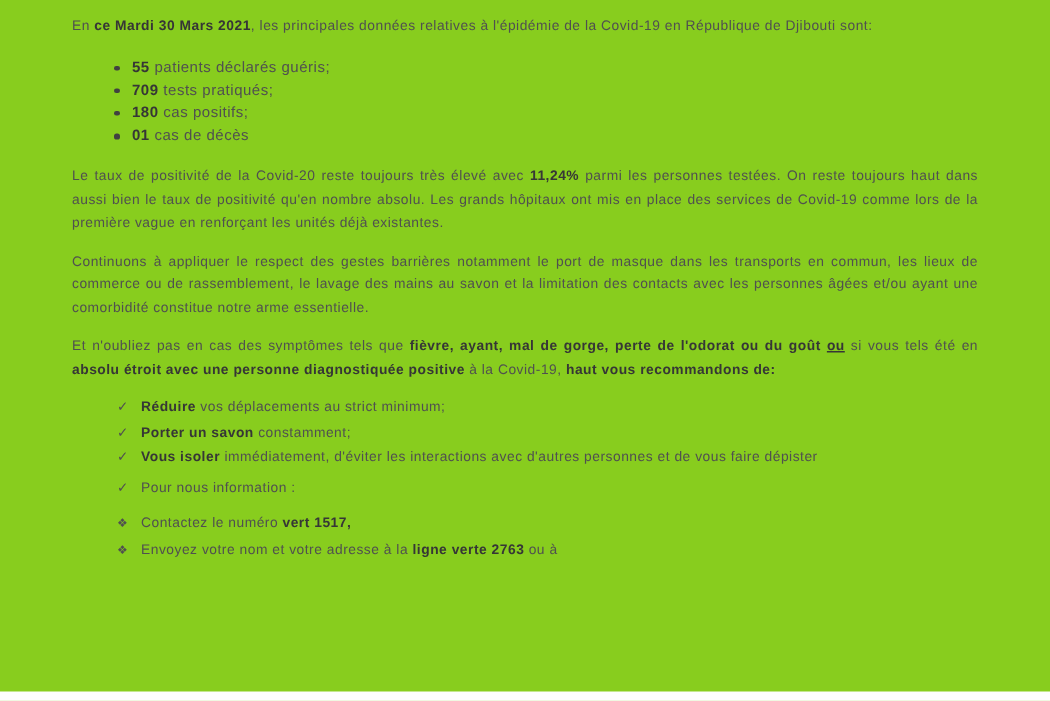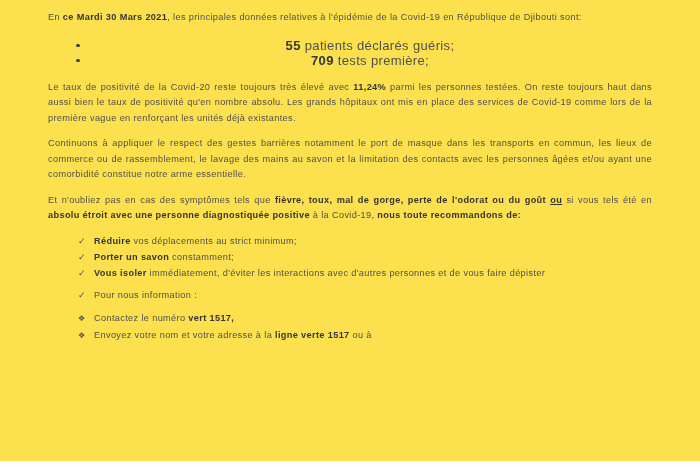--- a/index.html
+++ b/index.html
@@ -10,21 +10,21 @@
     width: 700px;
     height: 467px;
     background: #ffffff;
     font-family: "Liberation Sans", sans-serif;
     overflow: hidden;
   }
   #page {
     position: relative;
     width: 700px;
     height: 467px;
-    background: #fde047;
+    background: #84cc16;
     box-sizing: border-box;
     padding: 10px 48px 0 48px;
     color: #3b3b3b;
     
     filter: contrast(0.93) brightness(1.03);
   }
   .para {
     font-size: 9.2px;
     line-height: 15.5px;
     letter-spacing: 0.35px;
@@ -42,26 +42,25 @@
   .u {
     text-decoration: underline;
   }
   ul.bullets {
     list-style: none;
     margin: 0 0 12px 0;
     padding: 0 0 0 28px;
   }
   ul.bullets li {
     position: relative;
-    font-size: 13px;
+    font-size: 10px;
     line-height: 15.2px;
     letter-spacing: 0.35px;
     color: #4a4a4a;
     padding-left: 12px;
-    text-align: center;
   }
   ul.bullets li::before {
     content: "";
     position: absolute;
     left: 0;
     top: 6px;
     width: 3.5px;
     height: 3.5px;
     background: #3a3a3a;
     border-radius: 50%;
@@ -130,32 +129,40 @@
       <span>En </span><b>ce Mardi 30 Mars 2021</b><span>, les principales données relatives à l'épidémie de la Covid-19 en République de Djibouti sont:</span>
     </p>
 
     <ul class="bullets">
       <li>
         <b>55</b>
         <span>patients déclarés guéris;</span>
       </li>
       <li>
         <b>709</b>
-        <span>tests première;</span>
+        <span>tests pratiqués;</span>
+      </li>
+      <li>
+        <b>180</b>
+        <span>cas positifs;</span>
+      </li>
+      <li>
+        <b>01</b>
+        <span>cas de décès</span>
       </li>
     </ul>
 
     <p class="para">
       <span>Le taux de positivité de la Covid-20 reste toujours très élevé avec </span><b>11,24%</b><span> parmi les personnes testées. On reste toujours haut dans aussi bien le taux de positivité qu'en nombre absolu. Les grands hôpitaux ont mis en place des services de Covid-19 comme lors de la première vague en renforçant les unités déjà existantes.</span>
     </p>
 
     <p class="para">Continuons à appliquer le respect des gestes barrières notamment le port de masque dans les transports en commun, les lieux de commerce ou de rassemblement, le lavage des mains au savon et la limitation des contacts avec les personnes âgées et/ou ayant une comorbidité constitue notre arme essentielle.</p>
 
     <p class="para">
-      <span>Et n'oubliez pas en cas des symptômes tels que </span><b>fièvre, toux, mal de gorge, perte de l'odorat ou du goût</b> <b class="u">ou</b><span> si vous tels été en </span><b>absolu étroit avec une personne diagnostiquée positive</b><span> à la Covid-19, </span><b>nous toute recommandons de:</b>
+      <span>Et n'oubliez pas en cas des symptômes tels que </span><b>fièvre, ayant, mal de gorge, perte de l'odorat ou du goût</b> <b class="u">ou</b><span> si vous tels été en </span><b>absolu étroit avec une personne diagnostiquée positive</b><span> à la Covid-19, </span><b>haut vous recommandons de:</b>
     </p>
 
     <ul class="checks">
       <li>
         <span class="mark">✓</span>
         <b>Réduire</b><span> vos déplacements au strict minimum;</span>
       </li>
       <li>
         <span class="mark">✓</span>
         <b>Porter un savon</b><span> constamment;</span>
@@ -170,19 +177,19 @@
       </li>
     </ul>
 
     <ul class="diamonds">
       <li>
         <span class="mark">❖</span>
         <span>Contactez le numéro </span><b>vert 1517,</b>
       </li>
       <li>
         <span class="mark">❖</span>
-        <span>Envoyez votre nom et votre adresse à la </span><b>ligne verte 1517</b><span> ou à</span>
+        <span>Envoyez votre nom et votre adresse à la </span><b>ligne verte 2763</b><span> ou à</span>
       </li>
     </ul>
 
   </div>
   <div class="clip-bottom"></div>
 </div>
 
 </body></html>

